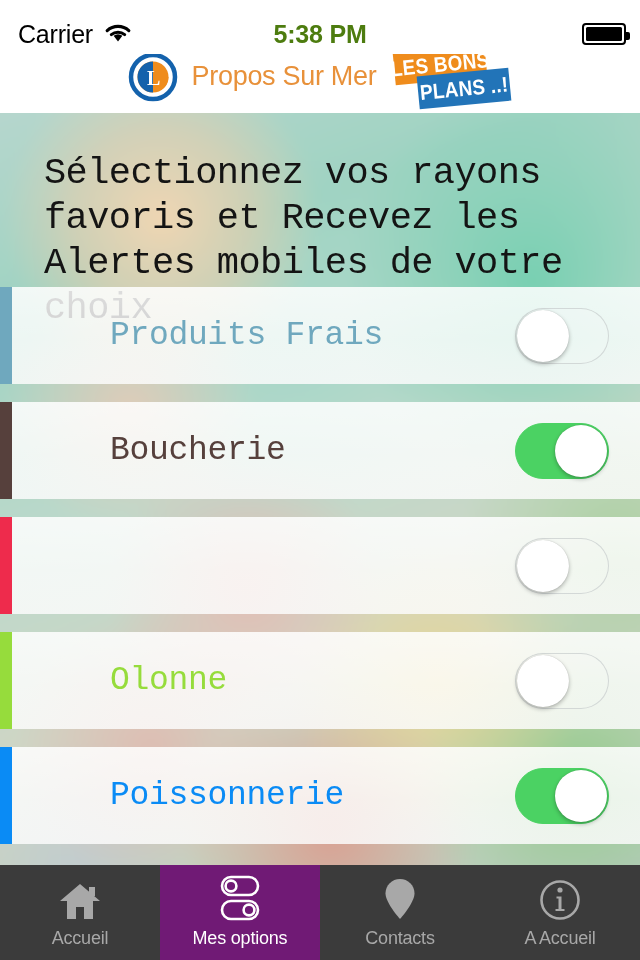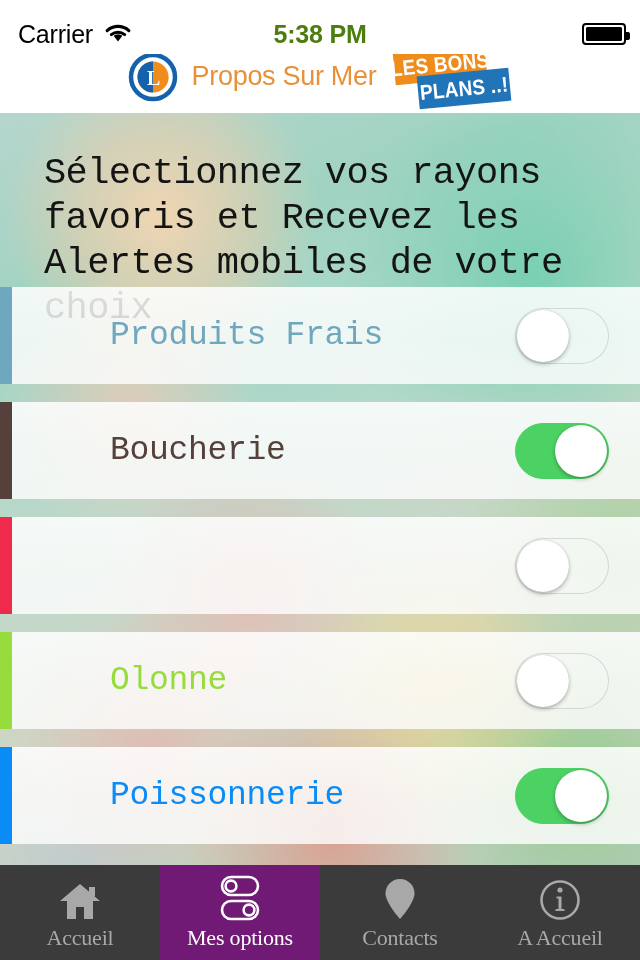--- a/index.html
+++ b/index.html
@@ -114,21 +114,21 @@
   .tabbar{
     position:absolute; left:0; bottom:0; width:640px; height:95px;
     background:#3b3b3b; display:flex; z-index:30;
   }
   .tab{
     flex:1 1 0; display:flex; flex-direction:column; align-items:center; justify-content:center;
     gap:6px; height:95px; color:#a8a8a8;
   }
   .tab.active{ background:#701a75; color:#ffffff; }
   .tab-icon{ height:44px; display:flex; align-items:flex-end; justify-content:center; }
-  .tab-label{ font-size:22px; letter-spacing:-0.2px; line-height:22px;font-family:Liberation Serif, serif; }
+  .tab-label{ font-size:18px; letter-spacing:-0.2px; line-height:22px; }
 </style>
 </head>
 <body>
 
 <div id="app">
 
   <div class="statusbar">
     <div class="sb-left">
       <span class="sb-carrier">Carrier</span>
       <span>

